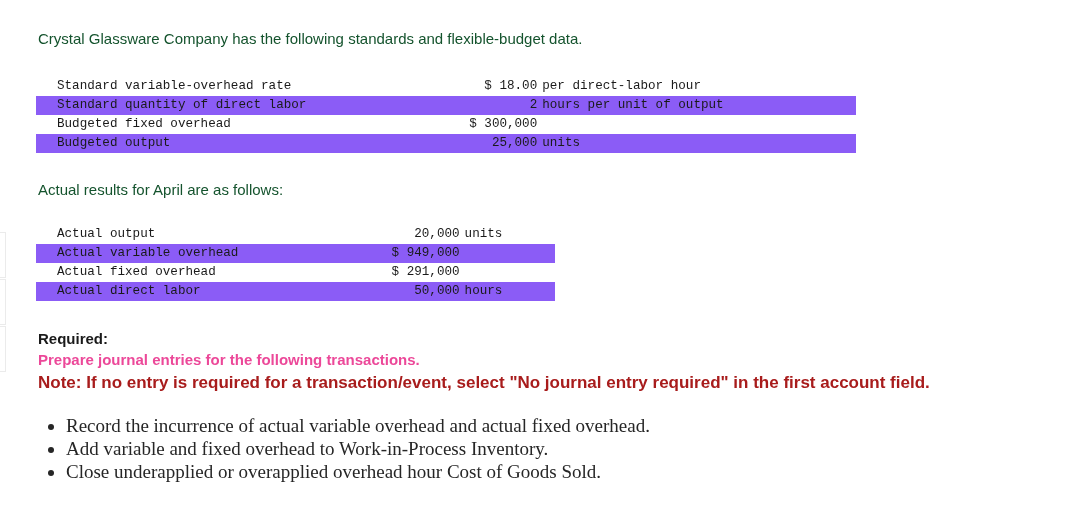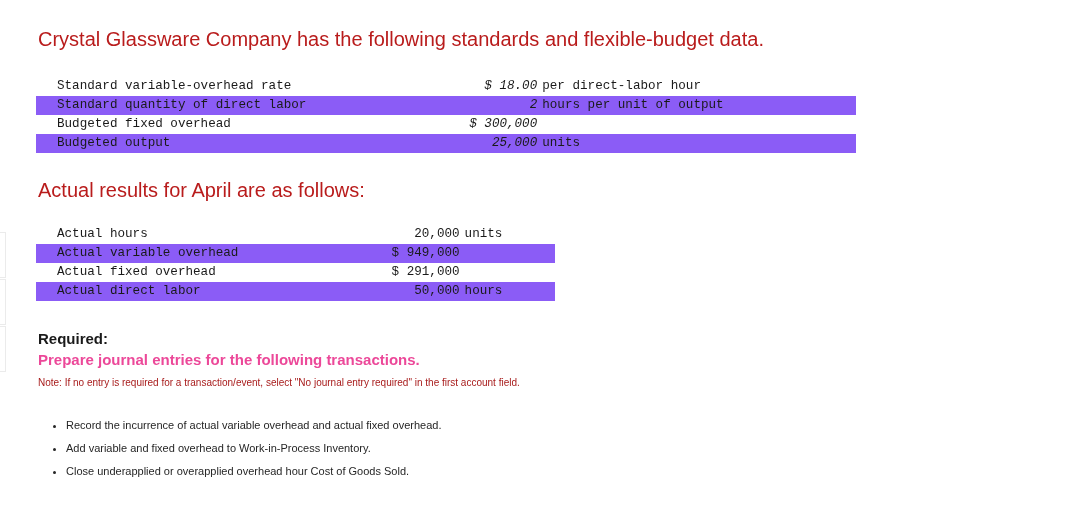--- a/index.html
+++ b/index.html
@@ -25,23 +25,23 @@
     background: #ffffff;
     box-sizing: border-box;
   }
   .edge-frag.f1 { top: 232px; height: 46px; }
   .edge-frag.f2 { top: 279px; height: 46px; }
   .edge-frag.f3 { top: 326px; height: 46px; }
 
   
   .prose {
     position: absolute;
-    font-size: 20px;
+    font-size: 15px;
     line-height: 20px;
-    color: #b91c1c;
+    color: #14532d;
     white-space: nowrap;
   }
   #intro-line { left: 38px; top: 29px; }
   #actual-line { left: 38px; top: 180px; }
 
   
   .data-table {
     position: absolute;
     border-collapse: collapse;
     font-family: "Liberation Mono", "DejaVu Sans Mono", monospace;
@@ -55,21 +55,21 @@
     vertical-align: middle;
     white-space: pre;
     line-height: 19px;
   }
   .data-table td.lbl { padding-left: 21px; text-align: left; }
   .data-table td.num { text-align: right; padding-left: 14px; }
   .data-table td.unit { text-align: left; padding-left: 5px; padding-right: 10px; }
 
   #standards-table { left: 36px; top: 77px; width: 820px; }
   #standards-table td.lbl  { width: 330px; }
-  #standards-table td.num  { width: 156px; font-style: italic; }
+  #standards-table td.num  { width: 156px; }
   #standards-table td.unit { width: 320px; margin-left: 23px; }
 
   #actual-table { left: 36px; top: 225px; width: 519px; }
   #actual-table td.lbl  { width: 300px; }
   #actual-table td.num  { width: 120px; }
   #actual-table td.unit { width: 90px; }
 
   
   #required-block {
     position: absolute;
@@ -83,40 +83,41 @@
     line-height: 21px;
     color: #1a1a1a;
   }
   .req-sub {
     font-size: 15px;
     line-height: 22px;
     color: #ec4899;
     font-weight: bold;
   }
   .req-note {
-    font-size: 10px;
-    font-weight: normal;
+    font-size: 17px;
+    font-weight: bold;
     line-height: 23px;
     color: #a81c1c;
   }
 
   
   #task-list {
     position: absolute;
     left: 40px;
     top: 414px;
     margin: 0;
     padding: 0 0 0 26px;
     list-style: disc;
   }
   #task-list li {
-    font-size: 11px;
+    font-size: 19px;
     line-height: 23px;
     color: #262626;
     white-space: nowrap;
+    font-family: Liberation Serif, serif;
   }
 </style>
 </head>
 <body>
 
 <div class="edge-frag f1"></div>
 <div class="edge-frag f2"></div>
 <div class="edge-frag f3"></div>
 
 <div class="prose" id="intro-line">Crystal Glassware Company has the following standards and flexible-budget data.</div>
@@ -144,21 +145,21 @@
       <td class="unit">units</td>
     </tr>
   </tbody>
 </table>
 
 <div class="prose" id="actual-line">Actual results for April are as follows:</div>
 
 <table class="data-table" id="actual-table">
   <tbody>
     <tr>
-      <td class="lbl">Actual hours</td>
+      <td class="lbl">Actual output</td>
       <td class="num">20,000</td>
       <td class="unit">units</td>
     </tr>
     <tr class="stripe">
       <td class="lbl">Actual variable overhead</td>
       <td class="num">$ 949,000</td>
       <td class="unit"></td>
     </tr>
     <tr>
       <td class="lbl">Actual fixed overhead</td>

